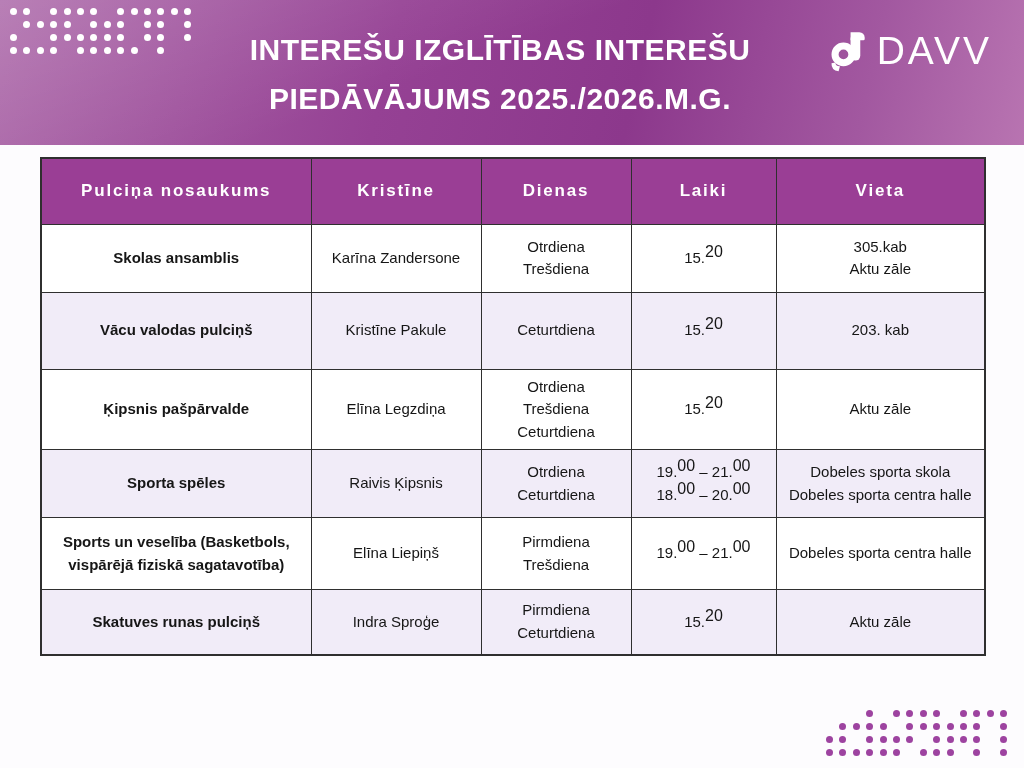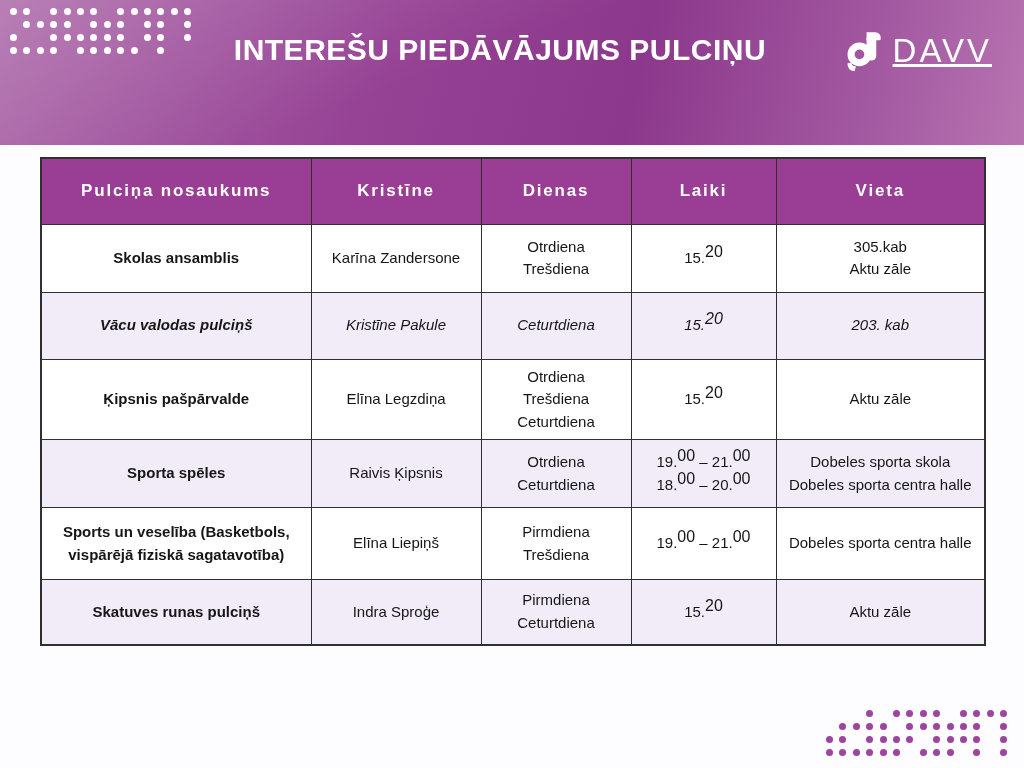--- a/index.html
+++ b/index.html
@@ -14,21 +14,21 @@
       linear-gradient(160deg, rgba(255,255,255,.16), rgba(255,255,255,0) 45%),
       linear-gradient(103deg, #ab67a8 0%, #954194 38%, #8c388c 62%, #a258a0 84%, #b874b1 100%);
   }
   .title {
     position:absolute; top:25px; left:160px; width:680px;
     text-align:center; color:#ffffff; font-weight:700;
     font-size:30px; line-height:49px; letter-spacing:.5px;
   }
   .logo { position:absolute; top:27px; right:32px; display:flex; align-items:center; gap:7px; }
   .logo svg { width:46px; height:46px; display:block; }
-  .logo-text { color:#ffffff; font-size:33px; font-weight:300; letter-spacing:3px; line-height:1;text-decoration:underline; }
+  .logo-text { color:#ffffff; font-size:39px; font-weight:300; letter-spacing:3px; line-height:1; }
 
   
   .dots { position:absolute; }
   .dots-tl { left:10px; top:8px; width:200px; height:56px; }
   .dots-br { left:826px; top:710px; width:196px; height:56px; }
   .dot { position:absolute; width:7px; height:7px; border-radius:50%; }
 
   
   table.schedule {
     position:absolute; left:40px; top:157px; width:944px;
@@ -41,21 +41,21 @@
   }
   .schedule thead tr { height:66px; }
   .schedule thead th {
     background:#9a3e95; color:#ffffff; font-size:17px; font-weight:700;
     letter-spacing:1.8px;
   }
   .schedule tbody td { font-size:15px; color:#161616; line-height:1.5; }
   .schedule tbody td.club { font-weight:700; }
   .schedule tbody tr.alt { background:#f1ecf8; }
   .schedule tbody tr:nth-child(1) { height:68px; }
-  .schedule tbody tr:nth-child(2) { height:67px;font-style:italic; }
+  .schedule tbody tr:nth-child(2) { height:77px; }
   .schedule tbody tr:nth-child(3) { height:73px; }
   .schedule tbody tr:nth-child(4) { height:68px; }
   .schedule tbody tr:nth-child(5) { height:72px; }
   .schedule tbody tr:nth-child(6) { height:65px; }
   .schedule tbody tr:nth-child(7) { height:68px; }
   .schedule sup { font-size:16px; line-height:0; letter-spacing:0; }
 </style>
 </head>
 <body>
 
@@ -101,21 +101,22 @@
         <div class="dot" style="left: 40.2px; top: 39px; background: rgb(255, 255, 255);"></div>
         <div class="dot" style="left: 67px; top: 39px; background: rgb(255, 255, 255);"></div>
         <div class="dot" style="left: 80.4px; top: 39px; background: rgb(255, 255, 255);"></div>
         <div class="dot" style="left: 93.8px; top: 39px; background: rgb(255, 255, 255);"></div>
         <div class="dot" style="left: 107.2px; top: 39px; background: rgb(255, 255, 255);"></div>
         <div class="dot" style="left: 120.6px; top: 39px; background: rgb(255, 255, 255);"></div>
         <div class="dot" style="left: 147.4px; top: 39px; background: rgb(255, 255, 255);"></div>
       </div>
 
     <h1 class="title">
-      <span>INTEREŠU PIEDĀVĀJUMS PULCIŅU</span><br>
+      <span>INTEREŠU IZGLĪTĪBAS INTEREŠU</span><br>
+      <span>PIEDĀVĀJUMS 2025./2026.M.G.</span>
     </h1>
 
     <div class="logo">
       <svg viewBox="0 0 52 52" fill="#ffffff" aria-hidden="true">
         <path fill-rule="evenodd" d="M22 17.5 a13.5 13.5 0 1 0 0 27 a13.5 13.5 0 0 0 0 -27 z
                  M22 25.5 a5.5 5.5 0 1 1 0 11 a5.5 5.5 0 0 1 0 -11 z"></path>
         <rect x="30" y="8" width="11" height="30" rx="5.5"></rect>
         <path d="M30 6 h10 a6 6 0 0 1 6 6 v1.5 a1.5 1.5 0 0 1 -1.5 1.5 H30 z"></path>
         <path d="M8.5 41 q-.5 8 8 9 l1.5 -5.5 q-5.5 -.5 -5 -4.5 z"></path>
       </svg>

